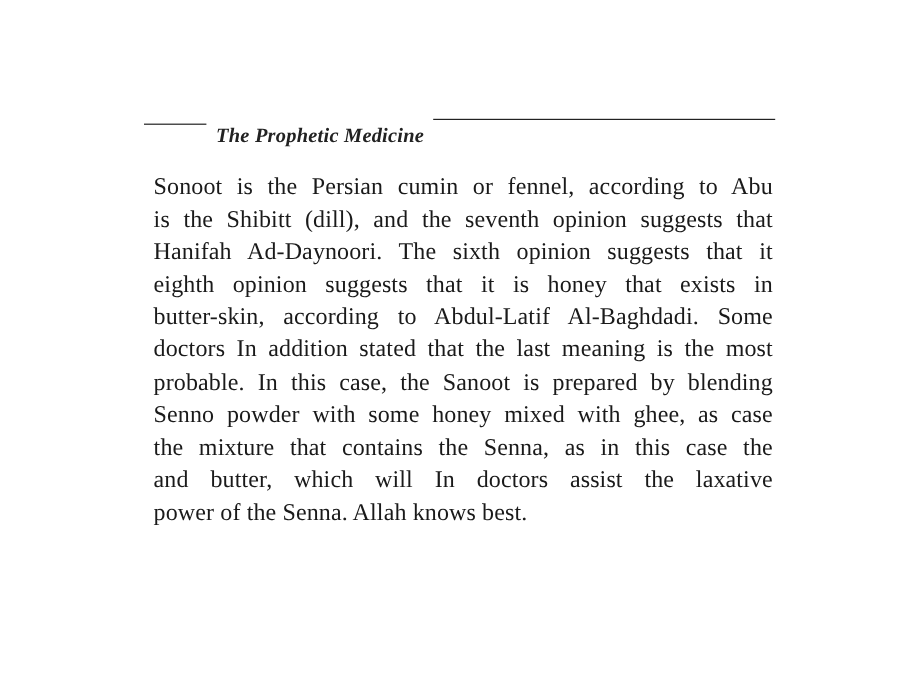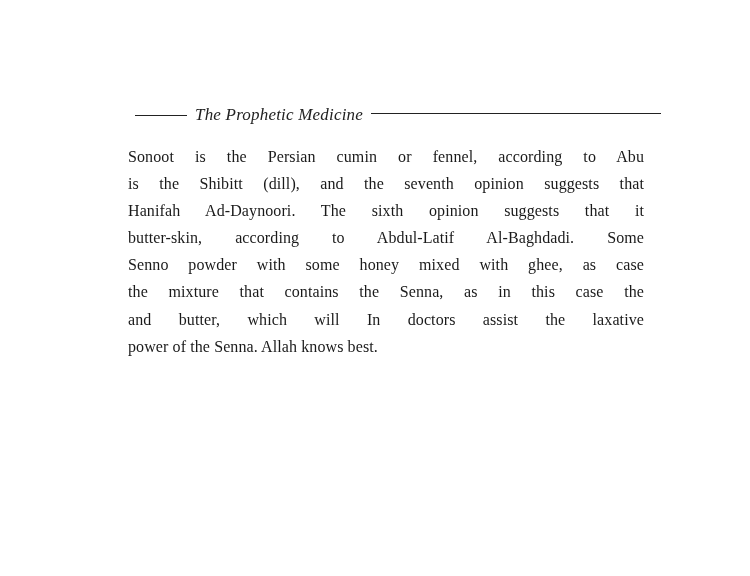--- a/index.html
+++ b/index.html
@@ -1,46 +1,49 @@
 <!DOCTYPE html>
 <html><head>
   <meta charset="utf-8">
   <style>
     html, body { margin: 0; padding: 0; }
     body {
       width: 750px; height: 576px; background: #ffffff; position: relative; overflow: hidden;
       font-family: "Liberation Serif", "DejaVu Serif", serif; color: #1a1a1a;
     }
     .header {
-      position: absolute; left: 135px; top: 103px; width: 526px; height: 24px;
-      display: flex; align-items: center;
+      position: absolute; left: 120px; top: 103px; width: 526px; height: 24px;
+      display: flex; align-items: flex-start; font-weight: bold;
     }
     .rule-left { width: 52px; height: 0; border-top: 1.5px solid #222; margin-right: 8px; }
     .running-title { font-style: italic; font-size: 17px; color: #222; white-space: nowrap; letter-spacing: 0.2px; }
     .rule-right { flex: 1; height: 0; border-top: 1.5px solid #222; margin-left: 8px; margin-top: -4px; }
     .body-text {
       position: absolute; left: 128px; top: 143px; width: 516px;
     }
     .line {
-      font-size: 16px; line-height: 27.1px; height: 27.1px; white-space: nowrap;
+      font-size: 20px; line-height: 27.1px; height: 27.1px; white-space: nowrap;
       text-align: justify; text-align-last: justify; letter-spacing: 0.1px;
     }
     .line.last { text-align-last: left; font-family: Liberation Serif, serif; }
   </style>
 </head>
 <body>
 
 <div class="header">
   <div class="rule-left"></div>
   <span class="running-title">The Prophetic Medicine</span>
   <div class="rule-right"></div>
 </div>
 
 <div class="body-text">
   <div class="line">Sonoot is the Persian cumin or fennel, according to Abu</div>
   <div class="line">is the Shibitt (dill), and the seventh opinion suggests that</div>
   <div class="line">Hanifah Ad-Daynoori. The sixth opinion suggests that it</div>
+  <div class="line">eighth opinion suggests that it is honey that exists in</div>
   <div class="line">butter-skin, according to Abdul-Latif Al-Baghdadi. Some</div>
+  <div class="line">doctors In addition stated that the last meaning is the most</div>
+  <div class="line">probable. In this case, the Sanoot is prepared by blending</div>
   <div class="line">Senno powder with some honey mixed with ghee, as case</div>
   <div class="line">the mixture that contains the Senna, as in this case the</div>
   <div class="line">and butter, which will In doctors assist the laxative</div>
   <div class="line last">power of the Senna. Allah knows best.</div>
 </div>
 
 </body></html>

